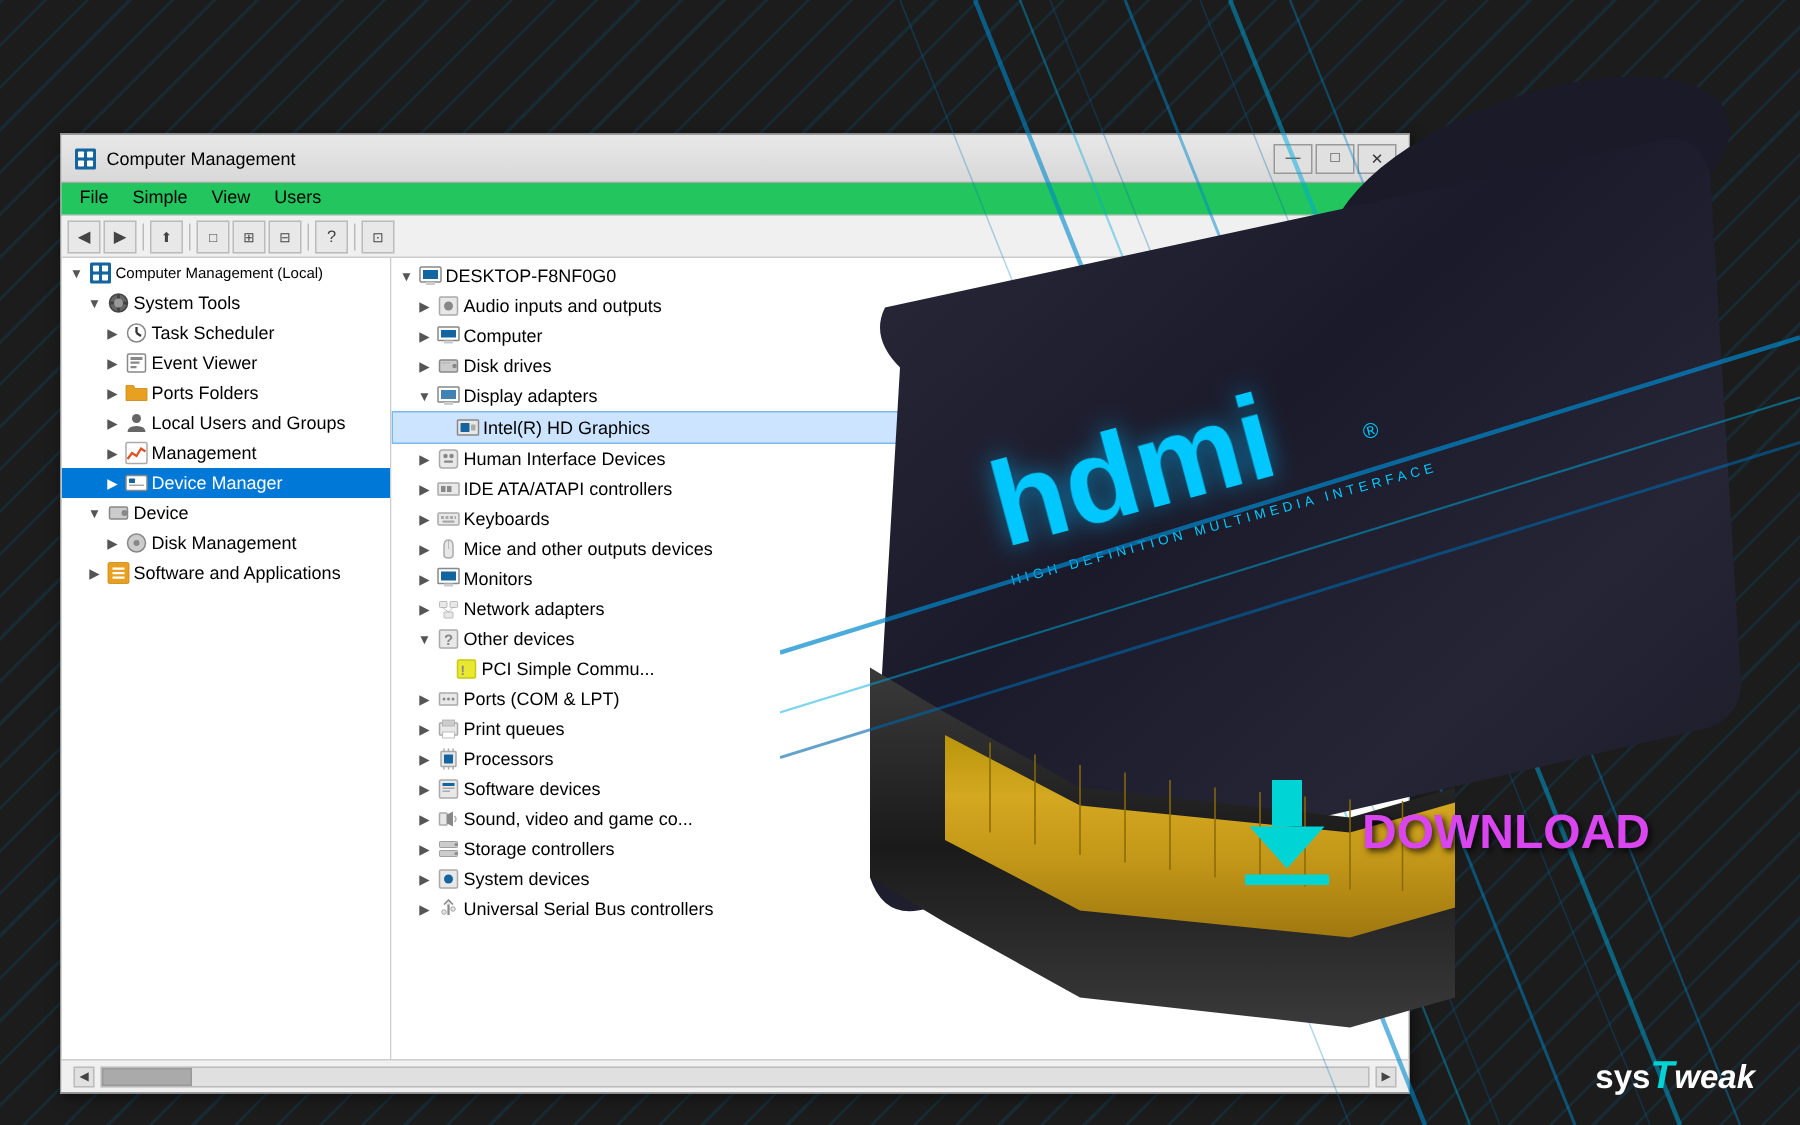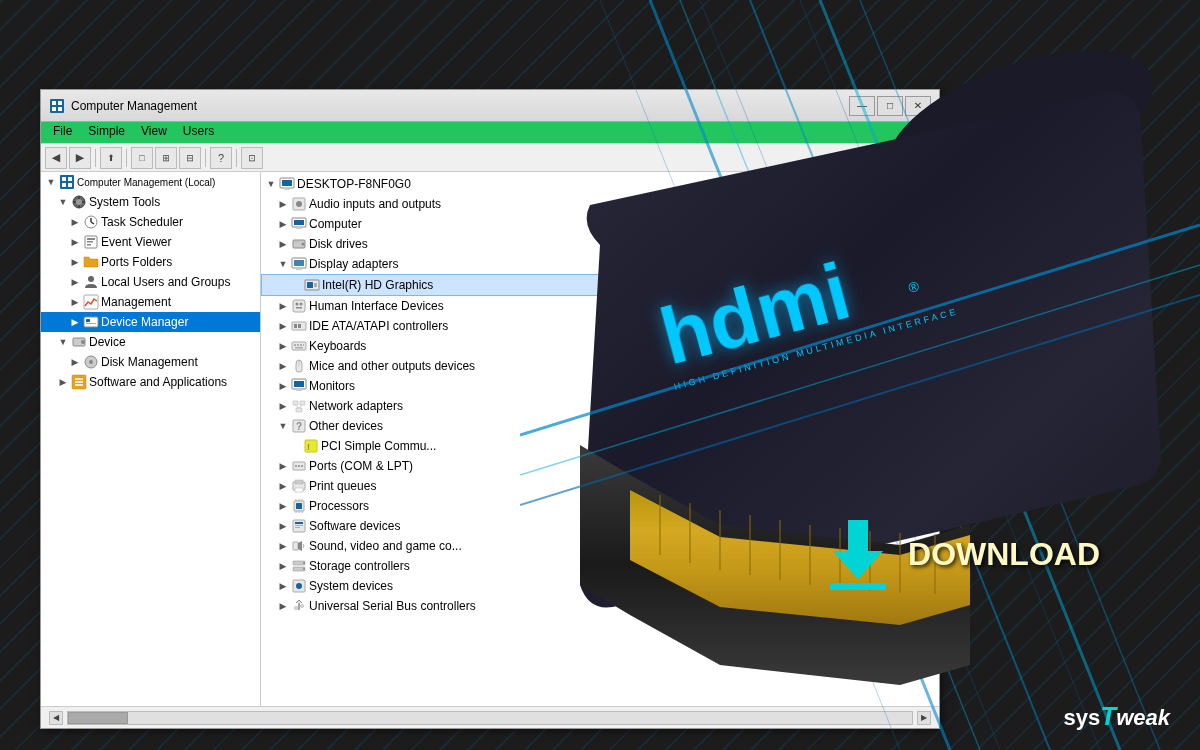--- a/index.html
+++ b/index.html
@@ -274,21 +274,21 @@
       width: 56px;
       height: 8px;
       background: #00d4d4;
       margin-top: 4px;
     }
 
     .download-text {
       font-family: Arial Black, Arial, sans-serif;
       font-size: 32px;
       font-weight: 900;
-      color: #fef9c3;
+      color: #d946ef;
       line-height: 1.1;
       text-shadow: 2px 2px 4px rgba(0,0,0,0.8);
     }
 
     
     .systweak-logo {
       position: absolute;
       bottom: 18px;
       right: 30px;
       font-size: 22px;

